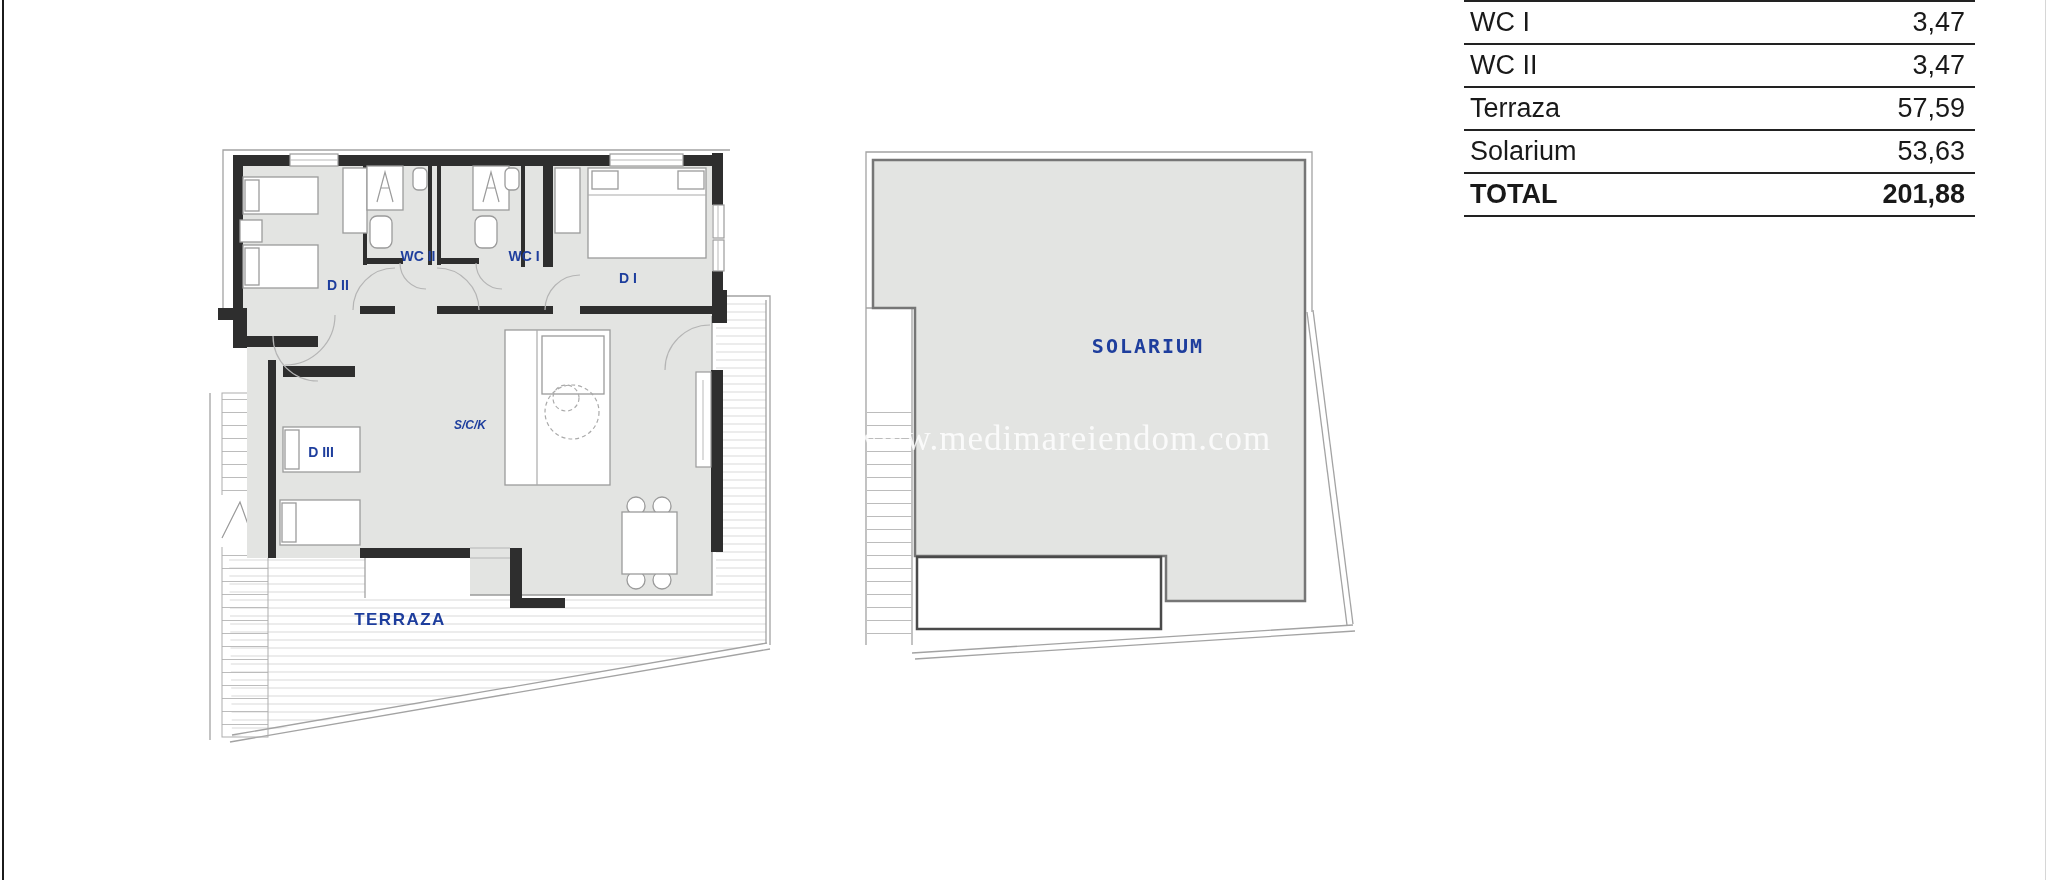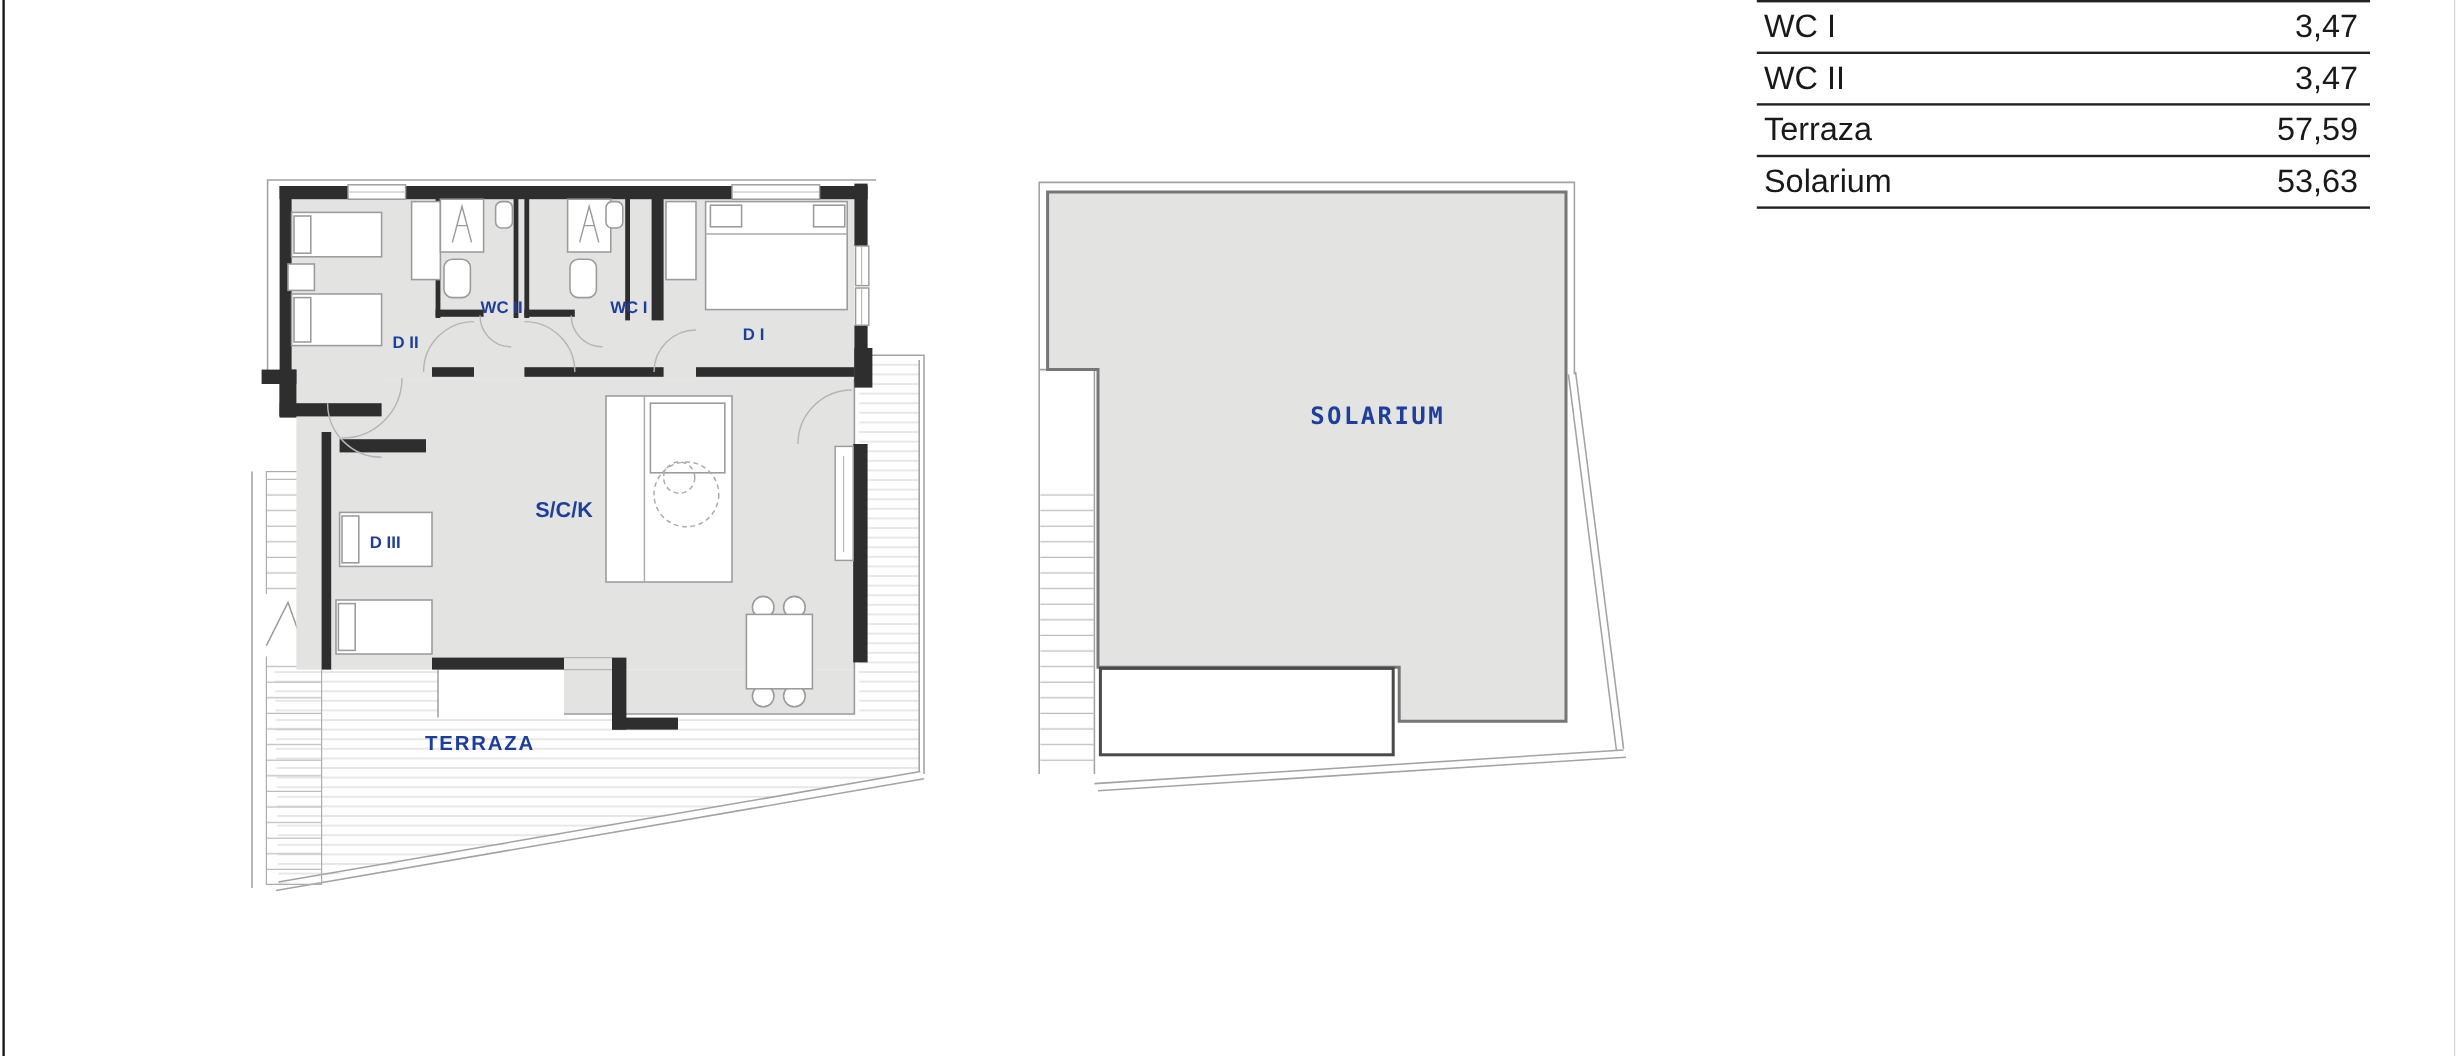--- a/index.html
+++ b/index.html
@@ -9,21 +9,21 @@
   .edge-line-right{position:absolute;right:2px;top:0;width:1px;height:880px;background:#d6d6d6;}
   
   .area-table{position:absolute;left:1464px;top:0;width:511px;color:#191919;}
   .area-row{height:41px;border-bottom:2px solid #222222;display:flex;align-items:center;
             justify-content:space-between;font-size:27px;padding:0 10px 0 6px;}
   .area-row:first-child{border-top:2px solid #222222;}
   .area-row.total{font-weight:bold;}
   
   .plan-label{position:absolute;transform:translate(-50%,-50%);color:#1e3e9d;font-weight:bold;
               font-size:14px;white-space:nowrap;}
-  .plan-label.big{font-size:18px;}
+  .plan-label.big{font-size:12px;font-style:italic;}
   .plan-label.terraza{font-size:17px;letter-spacing:1.5px;}
   .plan-label.solarium{font-size:20px;letter-spacing:2px;font-family:"DejaVu Sans Mono",monospace;}
   .watermark{position:absolute;left:853px;top:419px;font-family:"Liberation Serif",serif;
              font-size:35px;letter-spacing:1px;color:rgba(255,255,255,0.82);white-space:nowrap;}
   svg{position:absolute;}
 </style>
 </head>
 <body>
 
 <div id="canvas">
@@ -196,34 +196,39 @@
 
     <g>
       <rect x="17" y="263" width="45" height="242" fill="url(#treads2)"></rect>
     </g>
 
     <polygon points="23,20 455,20 455,461 316,461 316,416 65,416 65,168 23,168" fill="#e3e4e2" stroke="#767676" stroke-width="2.5"></polygon>
 
     <rect x="67" y="417" width="244" height="72" fill="#ffffff" stroke="#4a4a4a" stroke-width="2.5"></rect>
   </svg>
 
+  <div class="watermark">www.medimareiendom.com</div>
   <div class="plan-label solarium" style="left:1148px;top:346px">SOLARIUM</div>
 
   <div class="area-table">
     <div class="area-row">
       <span>WC I</span>
       <span>3,47</span>
     </div>
     <div class="area-row">
       <span>WC II</span>
       <span>3,47</span>
     </div>
     <div class="area-row">
       <span>Terraza</span>
       <span>57,59</span>
     </div>
     <div class="area-row">
       <span>Solarium</span>
       <span>53,63</span>
     </div>
+    <div class="area-row total">
+      <span>TOTAL</span>
+      <span>201,88</span>
+    </div>
   </div>
 
 </div>
 
 </body></html>

